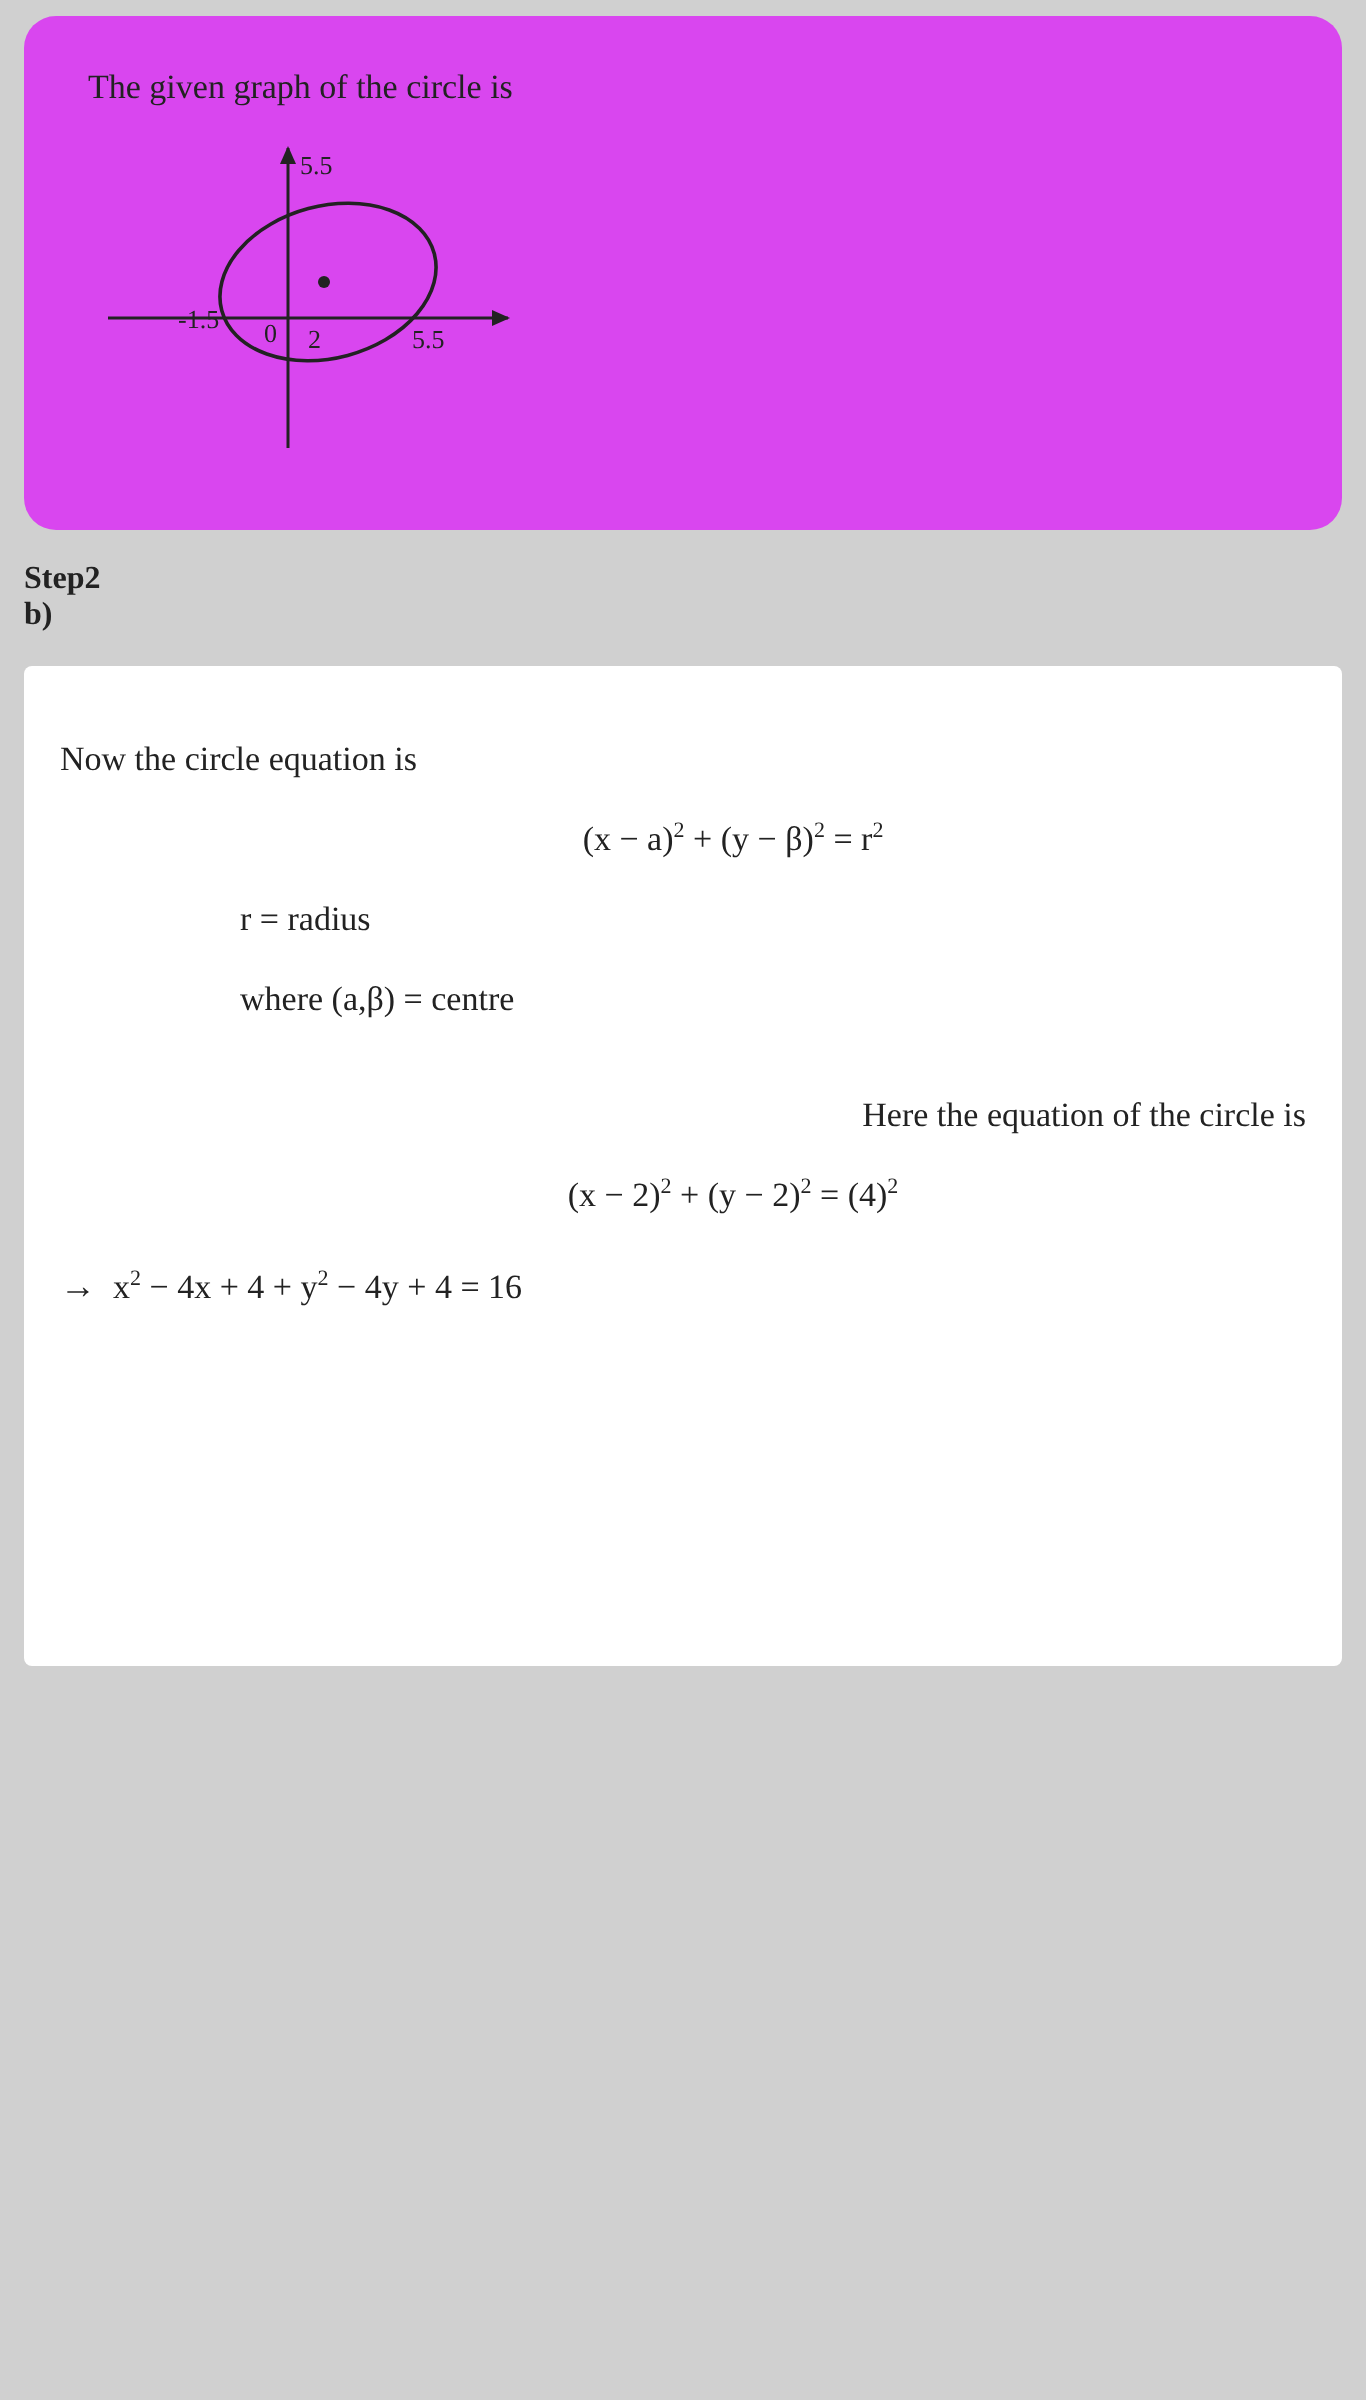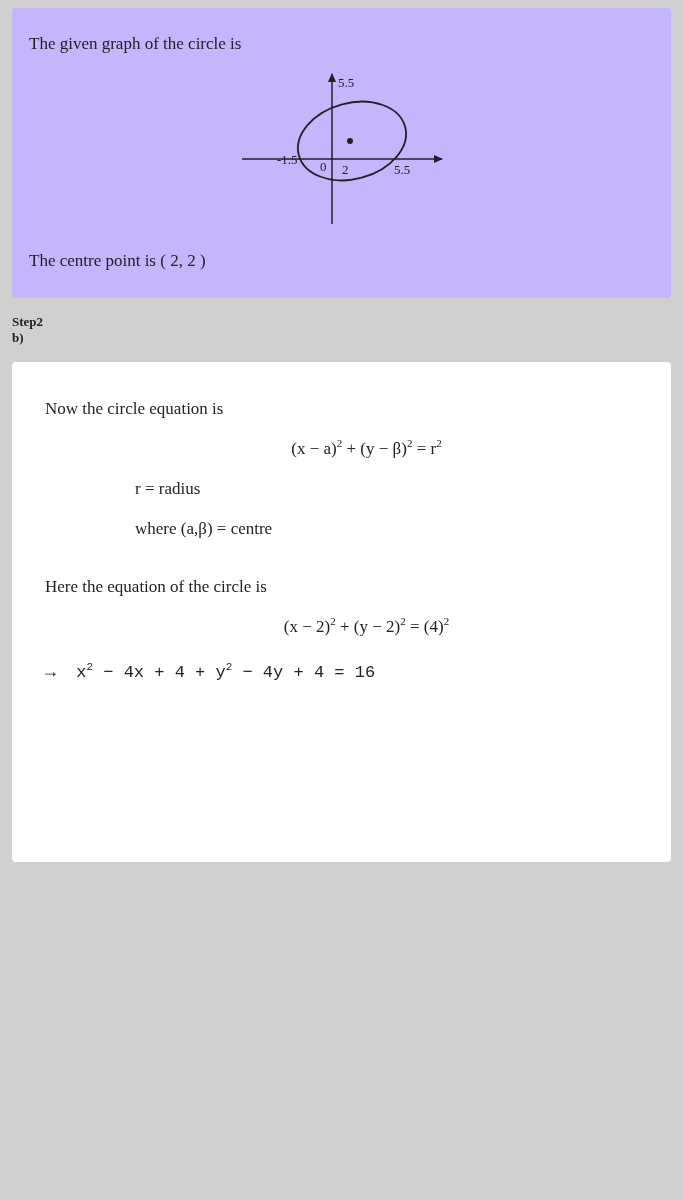--- a/index.html
+++ b/index.html
@@ -7,44 +7,44 @@
     body {
       width: 683px;
       min-height: 1200px;
       background: #d0d0d0;
       font-family: Georgia, serif;
       display: flex;
       flex-direction: column;
     }
 
     .section {
-      background: #c4b5fd;
+      background: #d946ef;
       margin: 8px 12px;
-      padding: 18px 17px;
-      border-radius: 4px;
+      padding: 18px 32px;
+      border-radius: 16px;
     }
 
     .section-label {
       background: #d0d0d0;
       padding: 8px 12px;
       font-weight: bold;
-      font-size: 13px;
+      font-size: 16px;
       color: #222;
     }
 
     .handwritten {
       font-family: 'Segoe UI', cursive, Georgia, serif;
       font-size: 17px;
       line-height: 1.7;
       color: #222;
     }
 
     .graph-container {
       display: flex;
-      justify-content: center;
+      justify-content: flex-start;
       margin: 10px 0 18px 0;
     }
 
     .graph-area {
       position: relative;
       width: 220px;
       height: 160px;
     }
 
     .graph-area svg {
@@ -52,21 +52,21 @@
       height: 100%;
     }
 
     .text-line {
       margin: 4px 0;
     }
 
     .step2-section {
       background: #ffffff;
       margin: 8px 12px;
-      padding: 24px 33px;
+      padding: 24px 18px;
       border-radius: 4px;
       min-height: 500px;
     }
 
     .math-block {
       font-family: Georgia, 'Times New Roman', serif;
       font-size: 17px;
       color: #222;
       line-height: 2.0;
     }
@@ -121,21 +121,20 @@
 
         <text x="88" y="102" font-size="13" font-family="Georgia, serif" fill="#222">0</text>
 
         <text x="110" y="105" font-size="13" font-family="Georgia, serif" fill="#222">2</text>
 
         <text x="162" y="105" font-size="13" font-family="Georgia, serif" fill="#222">5.5</text>
       </svg>
     </div>
   </div>
 
-  <div class="handwritten text-line">The    centre   point  is  ( 2, 2 )</div>
 
 </div>
 
 <div class="section-label">
   <div>Step2</div>
   <div>b)</div>
 </div>
 
 <div class="step2-section">
 
@@ -148,26 +147,26 @@
     </div>
 
     <div class="math-line indent-math2">
       r = radius
     </div>
 
     <div class="math-line indent-math2">
       where (a,β) = centre
     </div>
 
-    <div class="math-line" style="margin-top:24px;">Here  the  equation of  the  circle is</div>
+    <div class="math-line" style="margin-top:24px;text-align:right;">Here  the  equation of  the  circle is</div>
 
     <div class="math-line indent-math">
       (x − 2)<sup>2</sup> + (y − 2)<sup>2</sup> = (4)<sup>2</sup>
     </div>
 
-    <div class="math-line" style="margin-top:10px;font-family:Liberation Mono, monospace;">
+    <div class="math-line" style="margin-top:10px;">
       <span class="arrow">→</span>
       &nbsp;x<sup>2</sup> − 4x + 4 + y<sup>2</sup> − 4y + 4 = 16
     </div>
 
   </div>
 
 </div>
 
 </body></html>

